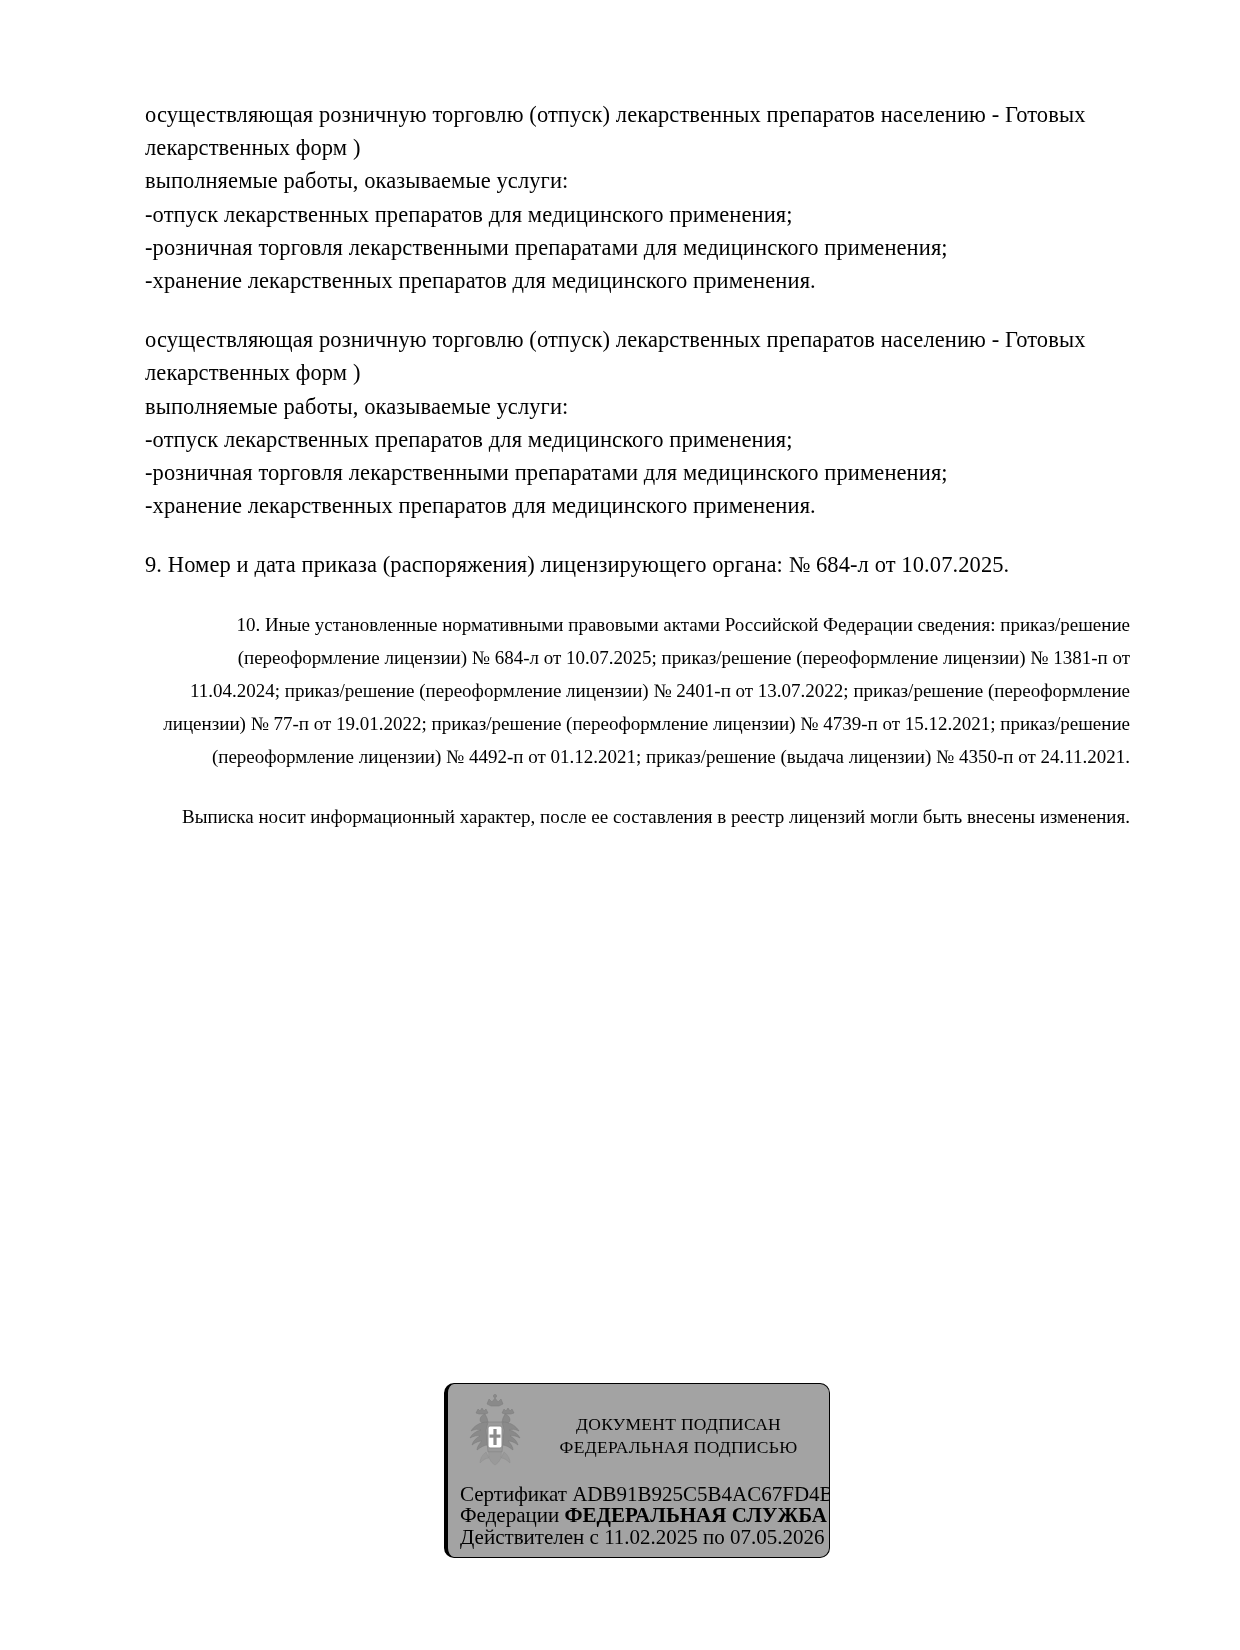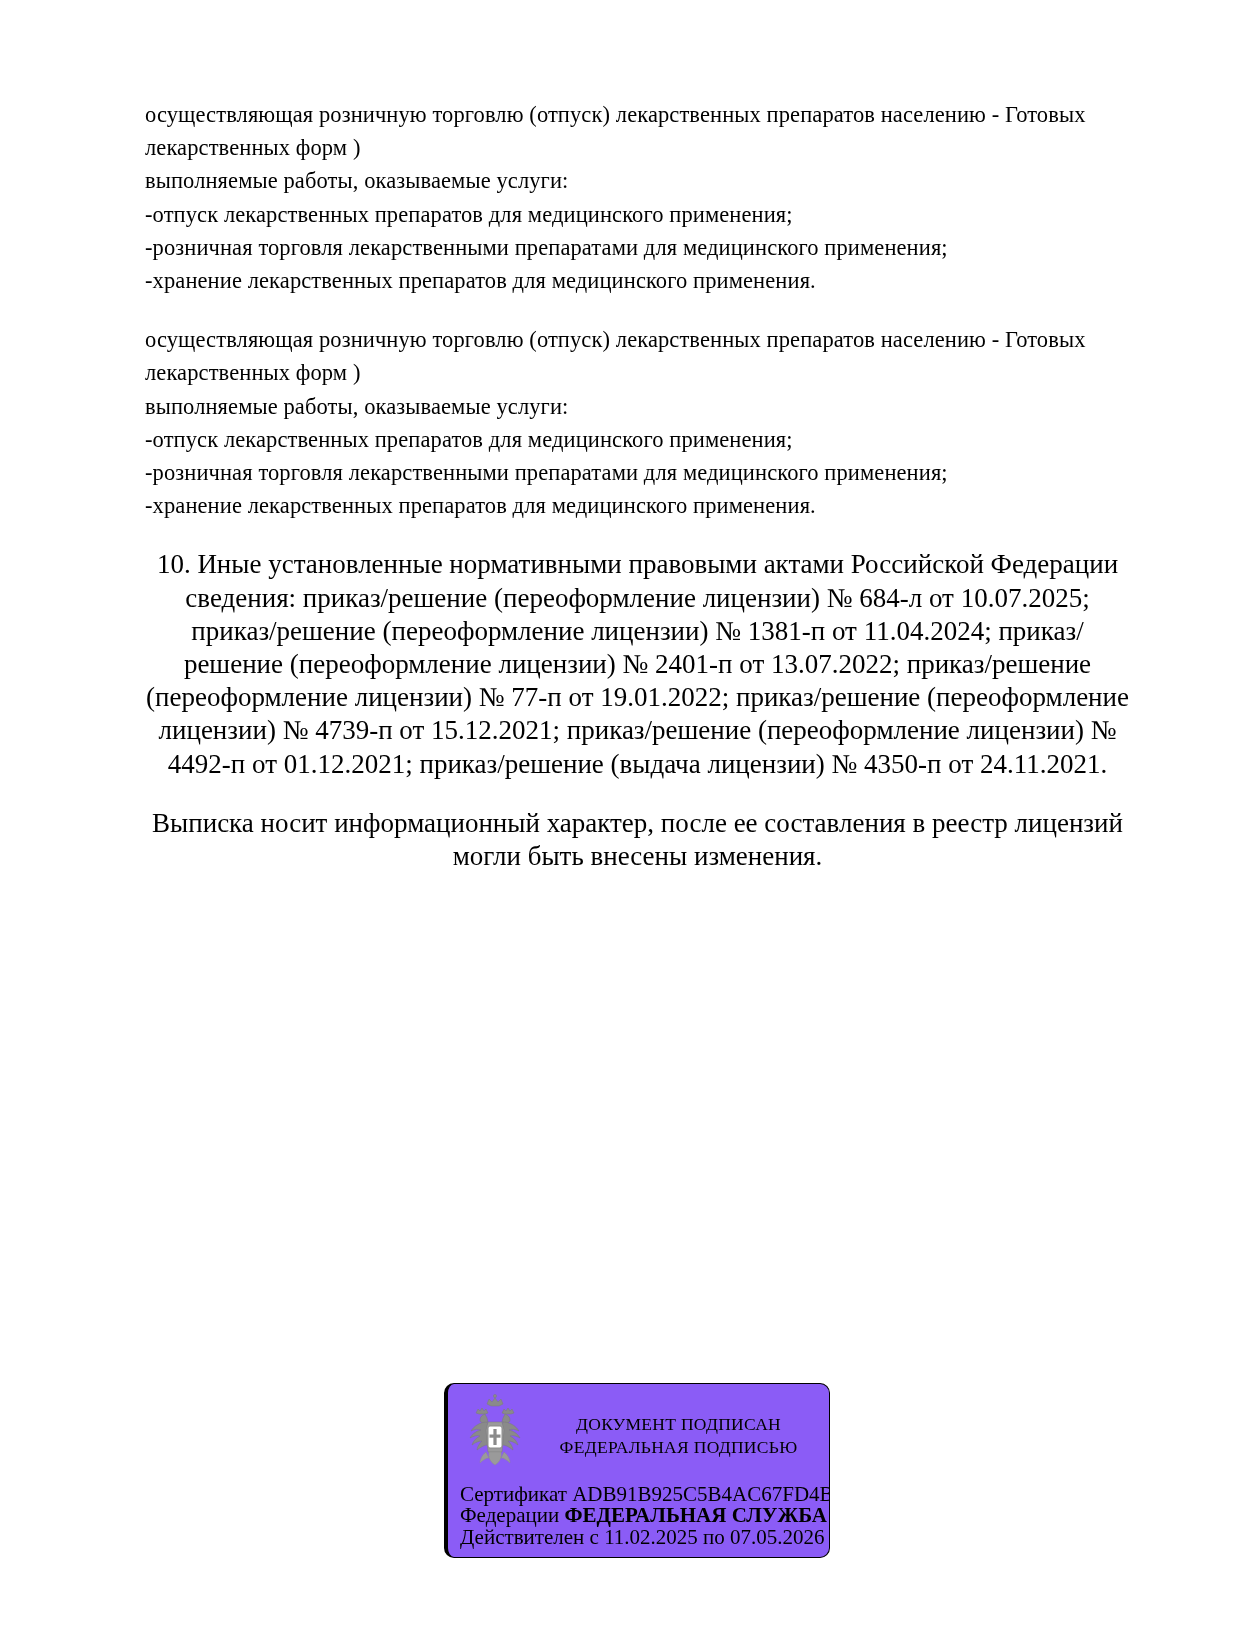--- a/index.html
+++ b/index.html
@@ -36,38 +36,38 @@
   .block:last-child { margin-bottom: 13px; }
 
   .line {
     font-size: 22.5px;
     line-height: 33.2px;
     white-space: nowrap;
     letter-spacing: 0.1px;
   }
 
   .para {
-    font-size: 27px;
+    font-size: 19px;
     line-height: 33.2px;
-    text-align: center;
+    text-align: right;
   }
 
   
   .stamp {
     position: absolute;
     left: 436px;
     top: 1383px;
     width: 386px;
     height: 175px;
     border: 1.6px solid #000;
     border-left-width: 4px;
     border-radius: 10px;
     box-sizing: border-box;
     overflow: hidden;
-    background: #8b5cf6;
+    background: #a3a3a3;
   }
   .stamp-top {
     display: flex;
     align-items: center;
     height: 104px;
     padding-left: 8px;
     box-sizing: border-box;
   }
   .emblem {
     width: 74px;
@@ -117,20 +117,23 @@
 
     <div class="block">
       <div class="line">осуществляющая розничную торговлю (отпуск) лекарственных препаратов населению - Готовых</div>
       <div class="line">лекарственных форм )</div>
       <div class="line">выполняемые работы, оказываемые услуги:</div>
       <div class="line">-отпуск лекарственных препаратов для медицинского применения;</div>
       <div class="line">-розничная торговля лекарственными препаратами для медицинского применения;</div>
       <div class="line">-хранение лекарственных препаратов для медицинского применения.</div>
     </div>
 
+    <div class="block">
+      <div class="line">9. Номер и дата приказа (распоряжения) лицензирующего органа: № 684-л от 10.07.2025.</div>
+    </div>
 
     <div class="block">
       <div class="para">10. Иные установленные нормативными правовыми актами Российской Федерации сведения: приказ/решение (переоформление лицензии) № 684-л от 10.07.2025; приказ/решение (переоформление лицензии) № 1381-п от 11.04.2024; приказ/решение (переоформление лицензии) № 2401-п от 13.07.2022; приказ/решение (переоформление лицензии) № 77-п от 19.01.2022; приказ/решение (переоформление лицензии) № 4739-п от 15.12.2021; приказ/решение (переоформление лицензии) № 4492-п от 01.12.2021; приказ/решение (выдача лицензии) № 4350-п от 24.11.2021.</div>
     </div>
 
     <div class="block">
       <div class="para">Выписка носит информационный характер, после ее составления в реестр лицензий могли быть внесены изменения.</div>
     </div>
 
   </div>

